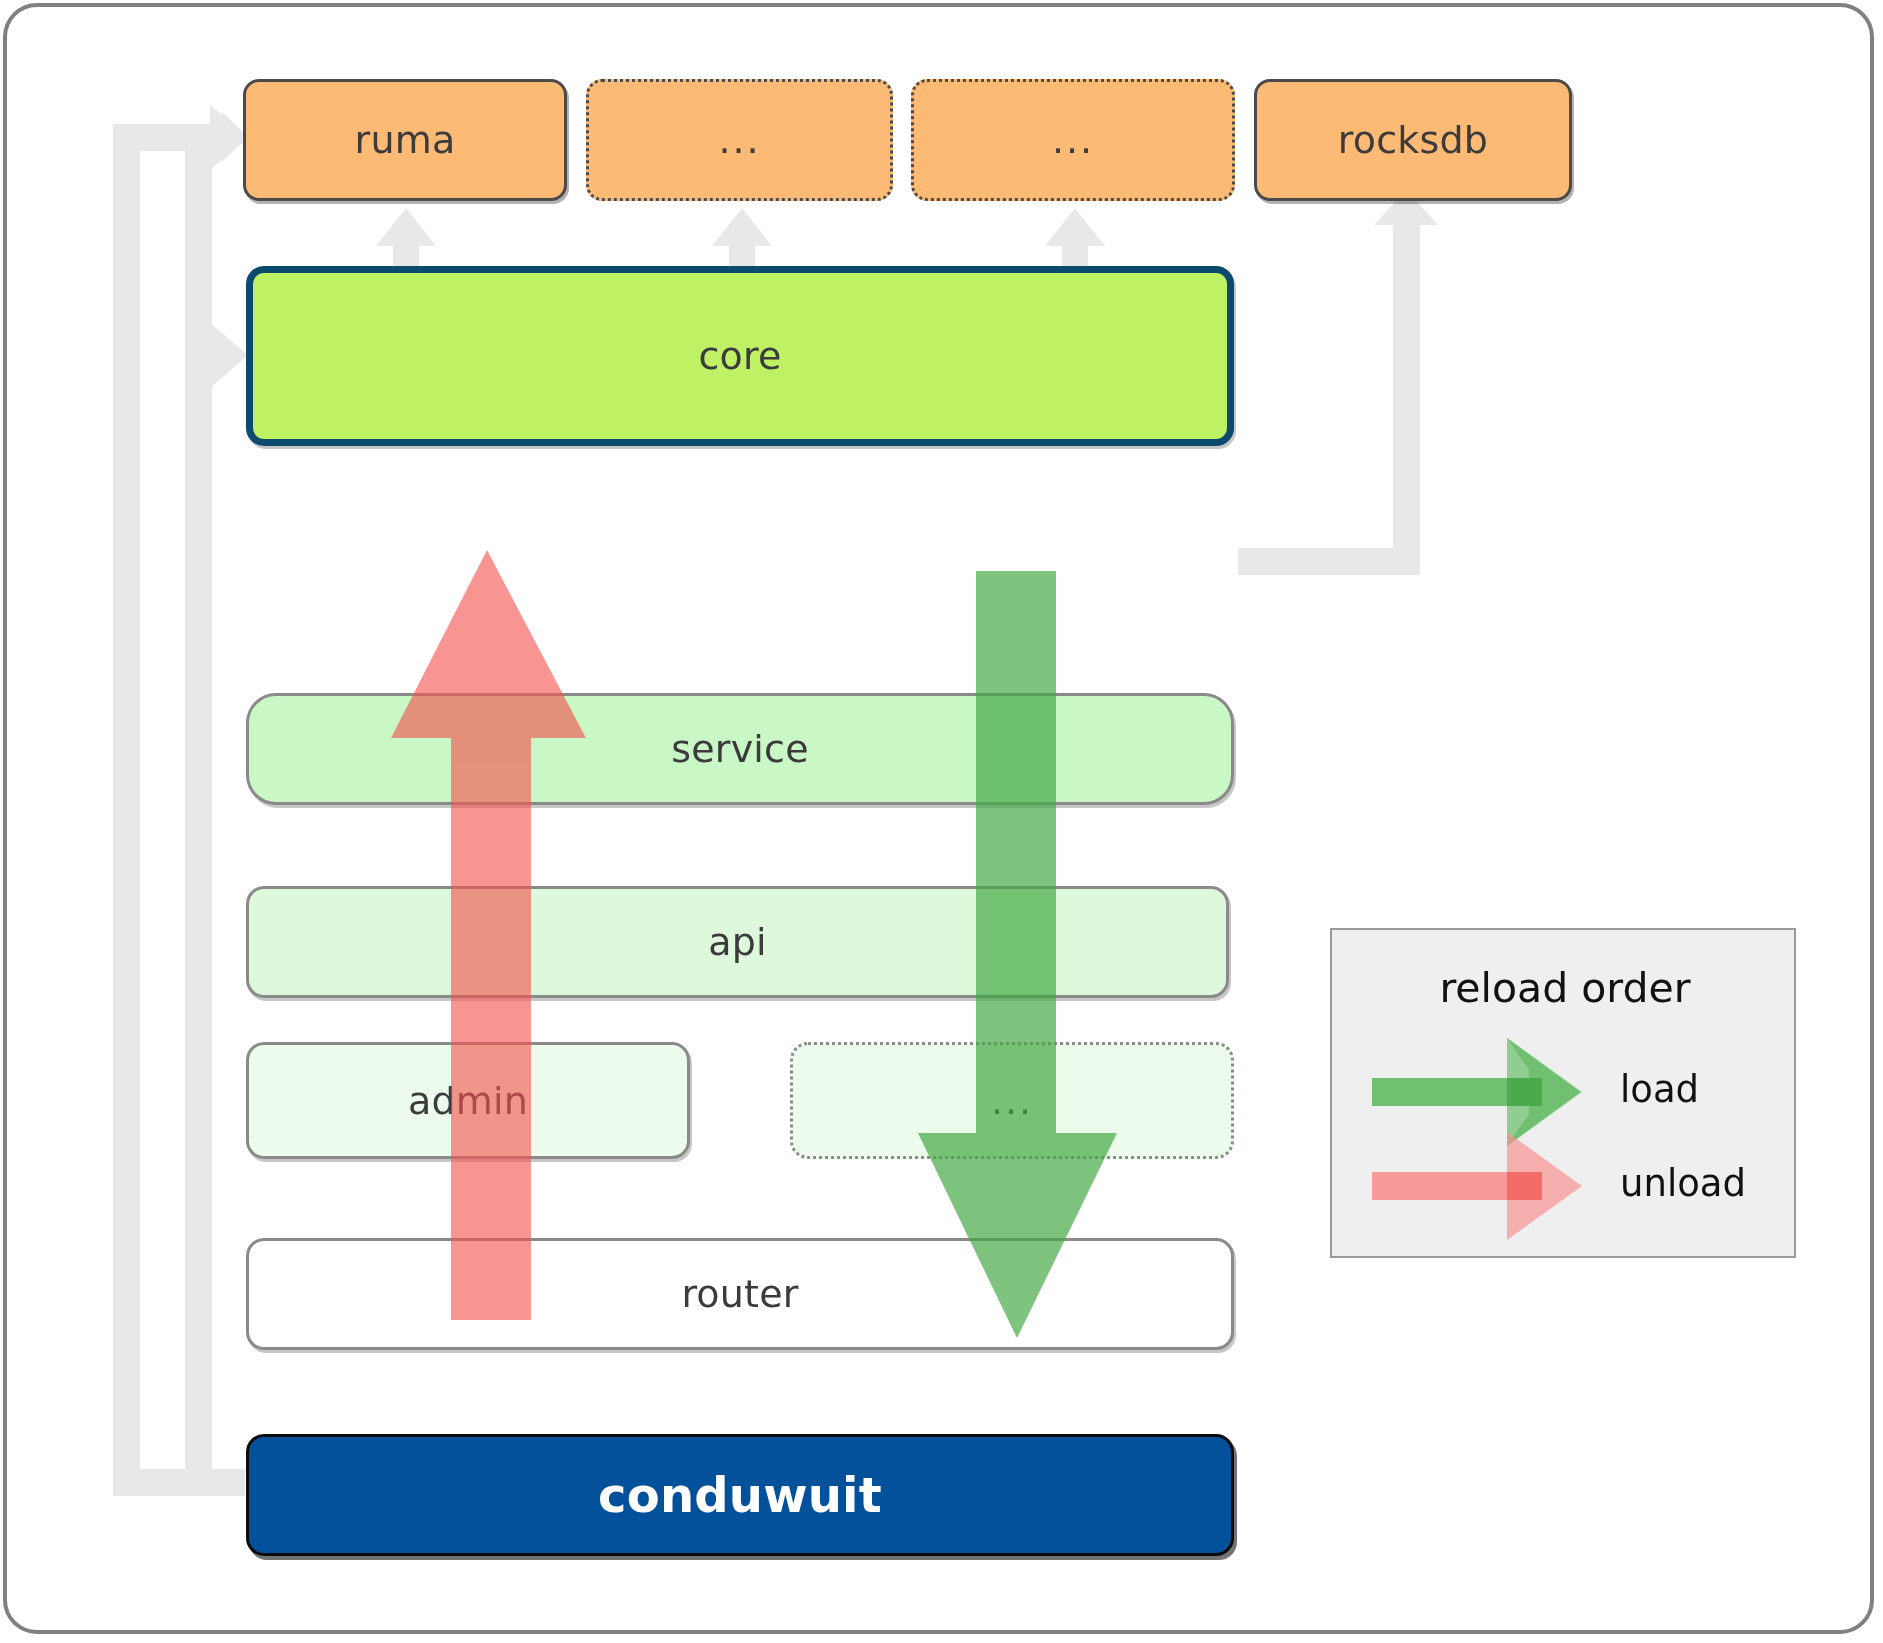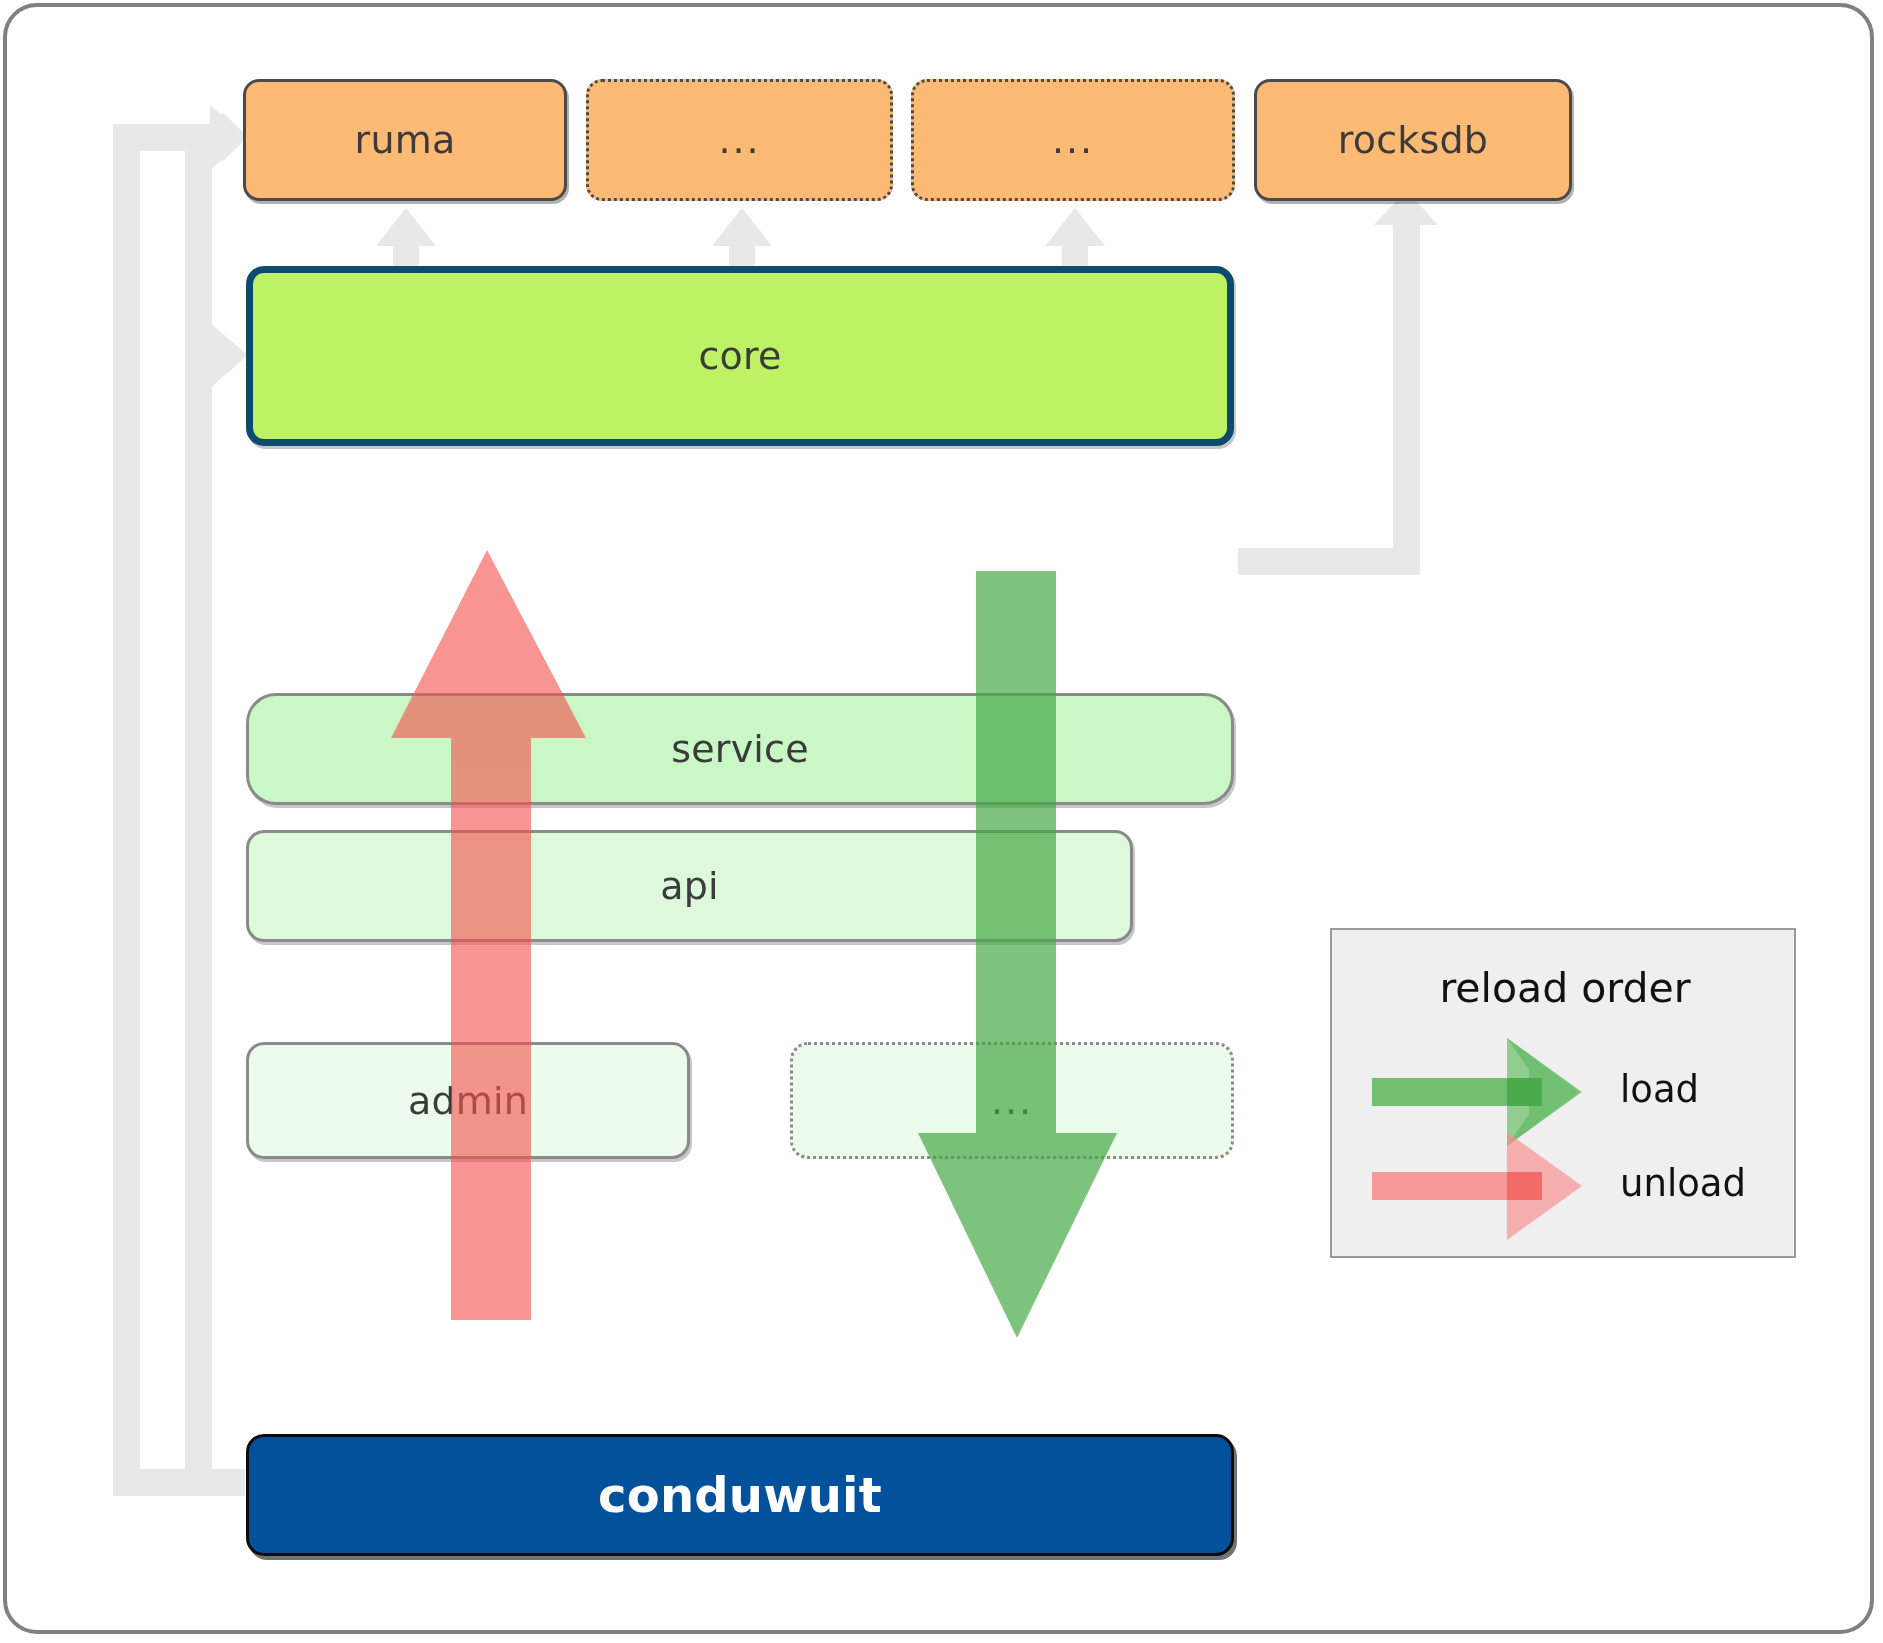--- a/index.html
+++ b/index.html
@@ -218,32 +218,35 @@
 
   <div class="node core-box" style="left:246px; top:266px; width:988px; height:180px;">
     <span class="lbl">core</span>
   </div>
 
 
   <div class="node svc-box" style="left:246px; top:693px; width:988px; height:112px;">
     <span class="lbl">service</span>
   </div>
 
-  <div class="node api-box" style="left:246px; top:830px; width:887px; height:112px;">
+  <div class="node api-box" style="left:246px; top:886px; width:983px; height:112px;">
     <span class="lbl">api</span>
   </div>
 
   <div class="node admin-box" style="left:246px; top:1042px; width:444px; height:117px;">
     <span class="lbl">admin</span>
   </div>
 
   <div class="node ellipsis-box" style="left:790px; top:1042px; width:444px; height:117px;">
     <span class="dots">...</span>
   </div>
 
+  <div class="node router-box" style="left:246px; top:1238px; width:988px; height:112px;">
+    <span class="lbl">router</span>
+  </div>
 
   <svg class="overlay" viewBox="0 0 1883 1643">
 
     <g opacity="0.62">
       <rect x="451" y="645" width="80" height="675" fill="#f4544f"></rect>
       <polygon points="487,550 586,738 510,738 510,700 464,700 464,738 391,738" fill="#f4544f"></polygon>
     </g>
 
     <g opacity="0.68">
       <rect x="976" y="571" width="80" height="670" fill="#41a641"></rect>

